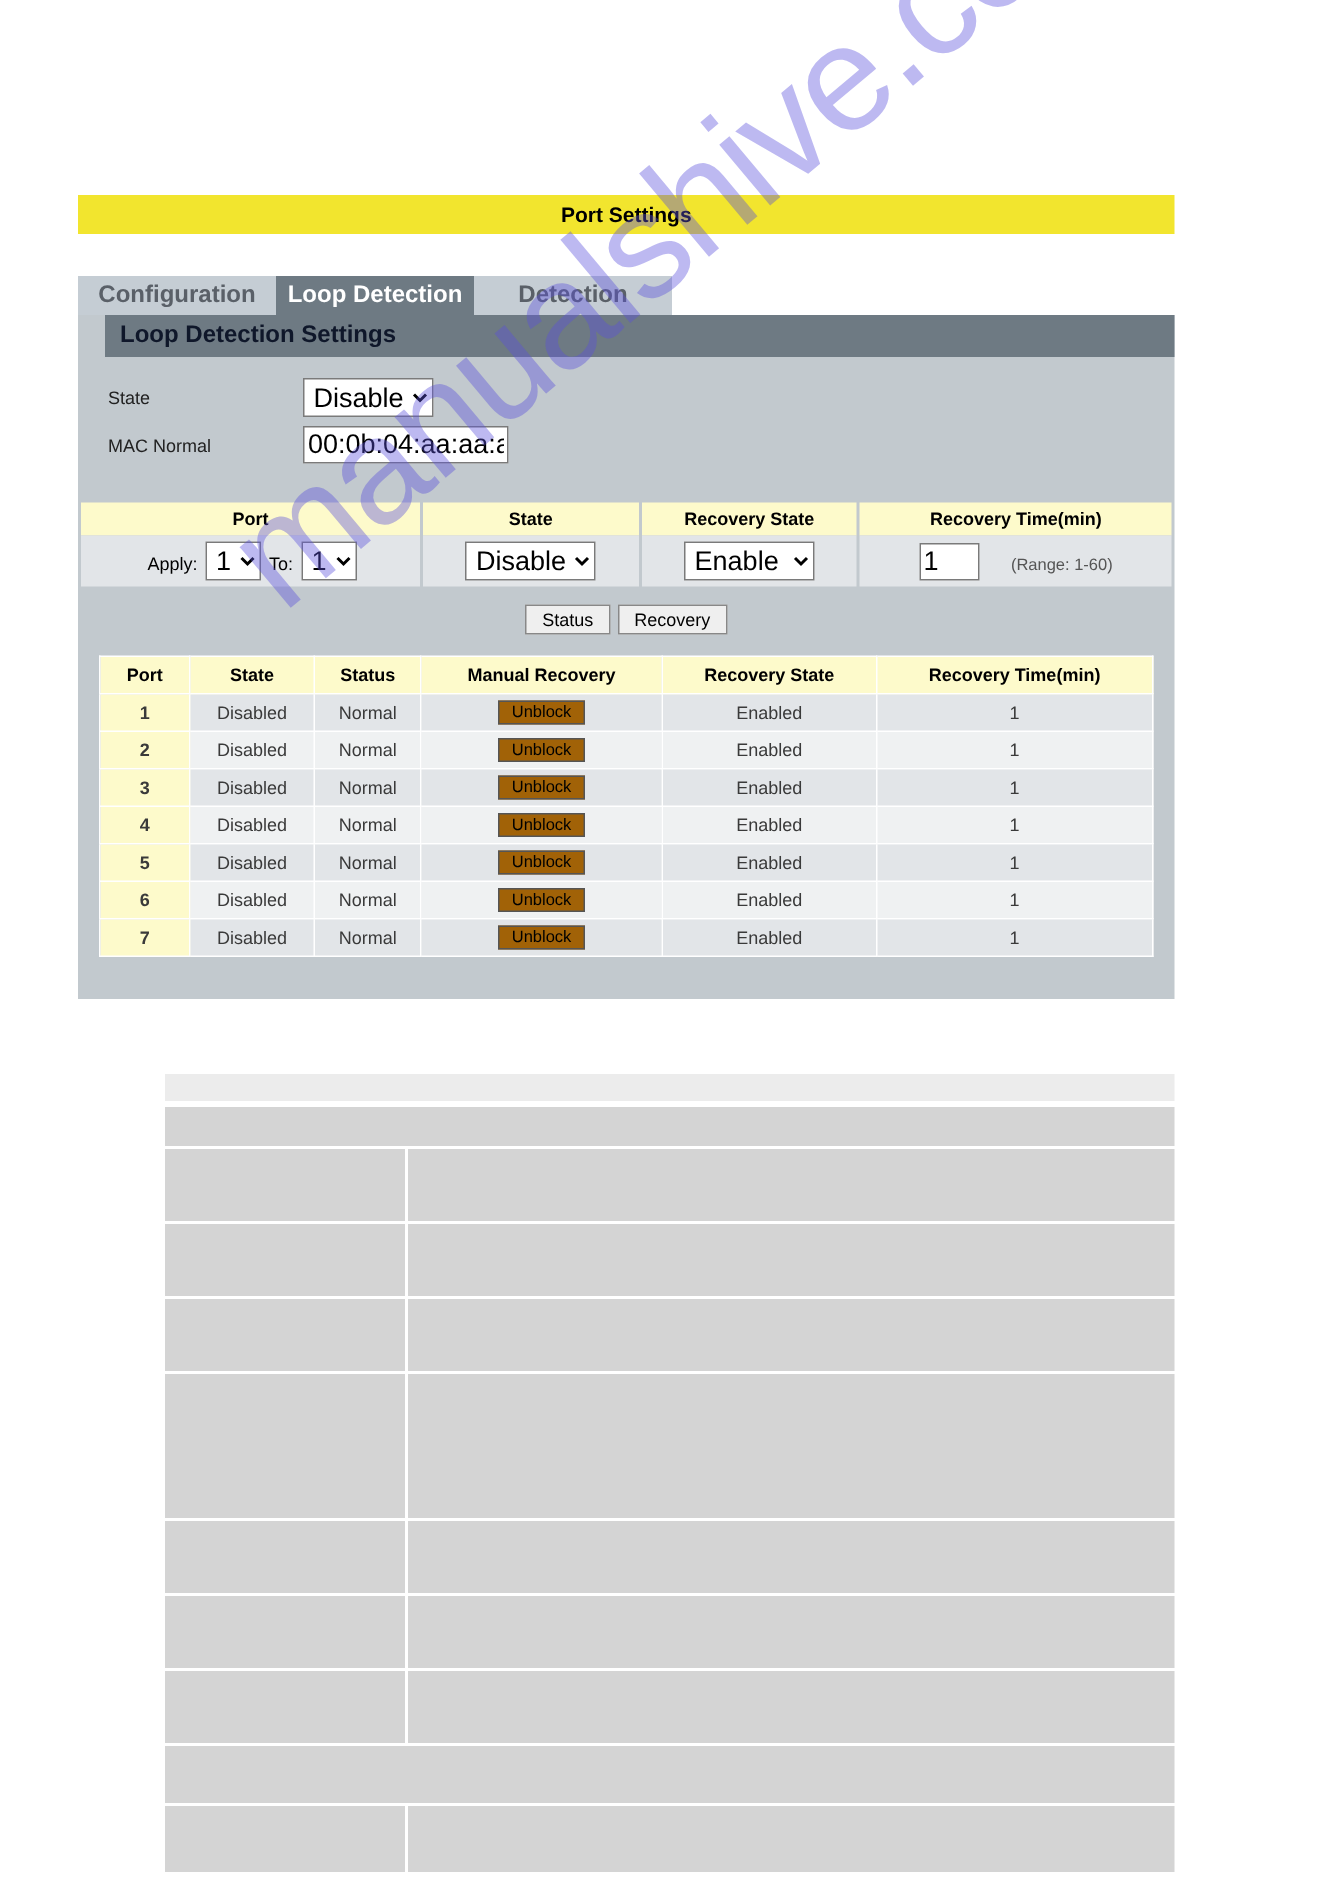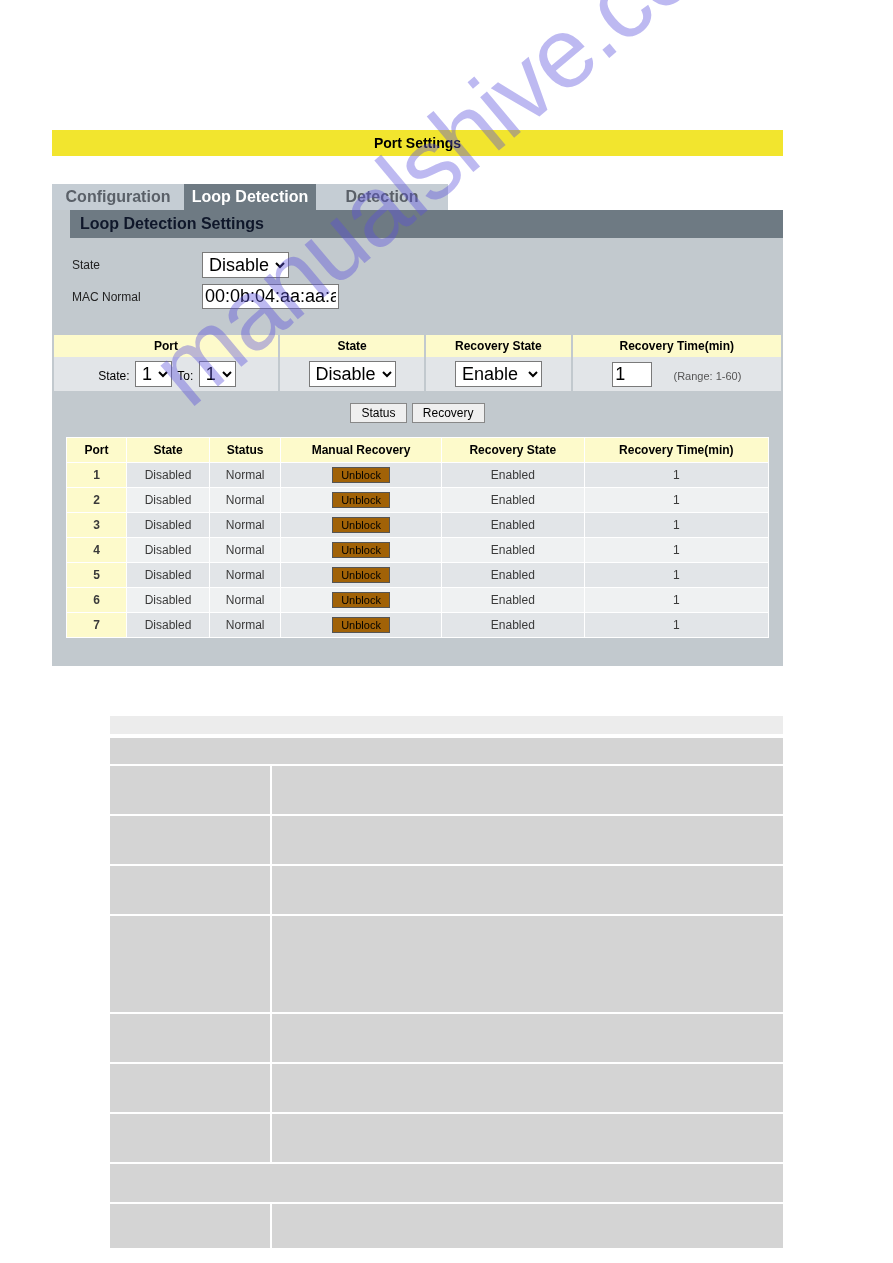--- a/index.html
+++ b/index.html
@@ -212,21 +212,21 @@
         <tr>
           <th>Port</th>
           <th>State</th>
           <th>Recovery State</th>
           <th>Recovery Time(min)</th>
         </tr>
       </thead>
       <tbody>
         <tr>
           <td>
-            <span class="inline-lbl">State:</span>
+            <span class="inline-lbl">Apply:</span>
             <select id="port-from-select"><option>1</option><option>2</option><option>3</option><option>4</option><option>5</option><option>6</option><option>7</option></select>
             <span class="inline-lbl">To:</span>
             <select id="port-to-select"><option>1</option><option>2</option><option>3</option><option>4</option><option>5</option><option>6</option><option>7</option></select>
           </td>
           <td>
             <select>
               <option>Disable</option>
               <option>Enable</option>
             </select>
           </td>

